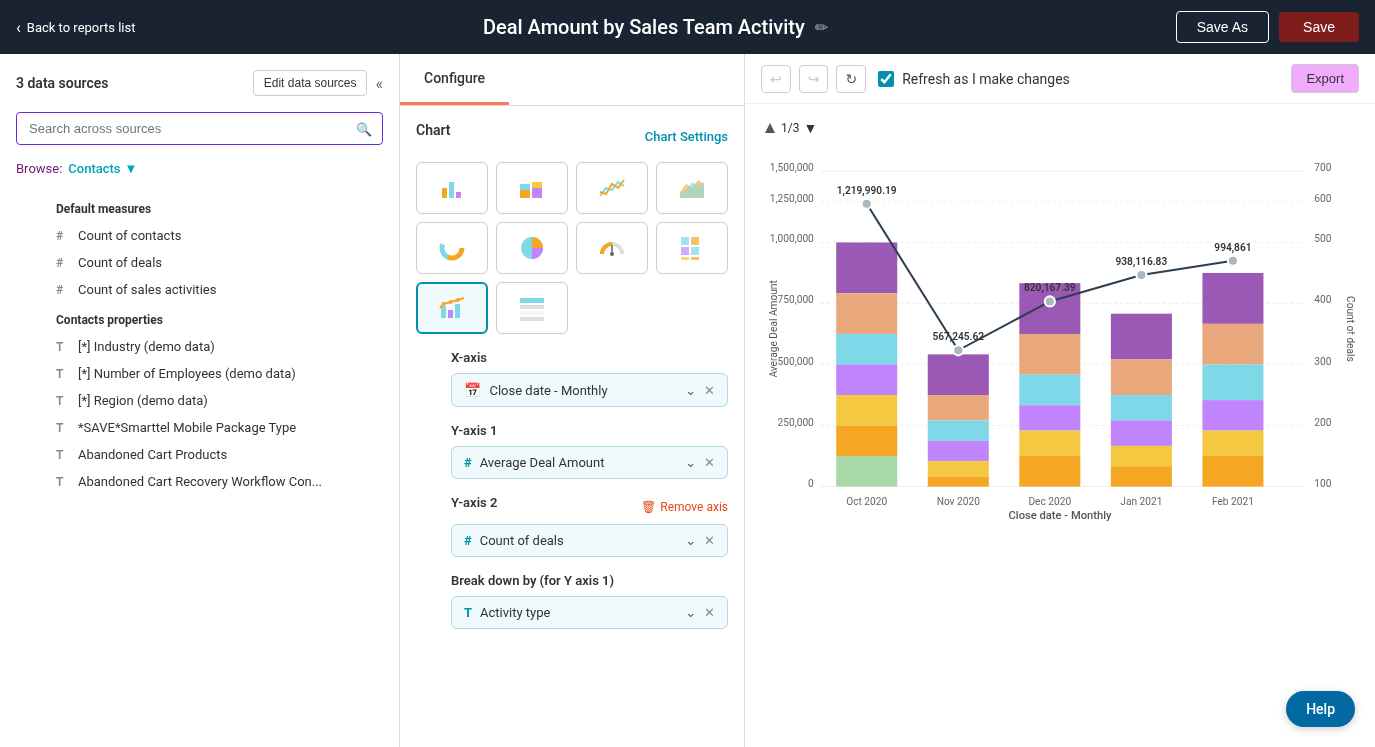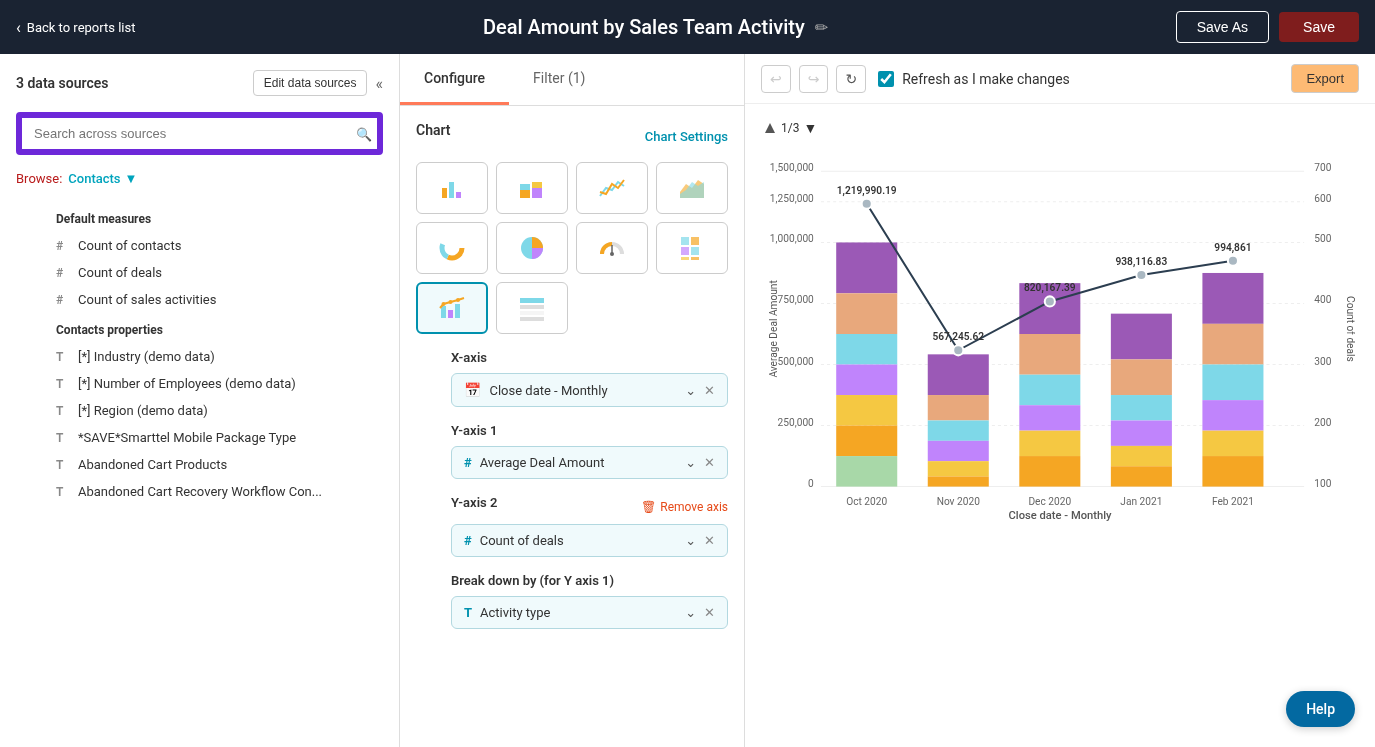--- a/index.html
+++ b/index.html
@@ -19,24 +19,24 @@
     .main-layout { display: flex; height: calc(747px - 54px); }
 
     
     .sidebar { width: 400px; background: #fff; border-right: 1px solid #ddd; display: flex; flex-direction: column; overflow: hidden; }
     .sidebar-header { padding: 16px 16px 8px; display: flex; align-items: center; justify-content: space-between; }
     .sidebar-header-title { font-size: 14px; font-weight: 600; }
     .sidebar-header-actions { display: flex; align-items: center; gap: 8px; }
     .edit-sources-btn { border: 1px solid #ccc; background: #fff; padding: 5px 10px; border-radius: 4px; cursor: pointer; font-size: 12px; color: #333; }
     .collapse-btn { cursor: pointer; color: #666; font-size: 16px; }
     .search-box { margin: 8px 16px; position: relative; }
-    .search-box input { width: 100%; border: 6px solid #6d28d9; border-radius: 4px; padding: 8px 36px 8px 12px; font-size: 13px; outline: none; }
+    .search-box input { width: 100%; border: 1px solid #6d28d9; border-radius: 4px; padding: 8px 36px 8px 12px; font-size: 13px; outline: none; }
     .search-box .search-icon { position: absolute; right: 10px; top: 50%; transform: translateY(-50%); color: #666; }
     .browse-row { padding: 8px 16px; display: flex; align-items: center; gap: 6px; font-size: 13px; color: #555; }
-    .browse-label { color: #b91c1c; }
+    .browse-label { color: #701a75; }
     .browse-contacts { color: #00a4bd; cursor: pointer; font-weight: 500; display: flex; align-items: center; gap: 4px; }
     .sidebar-content { flex: 1; overflow-y: auto; padding: 8px 0; margin-left: 40px; }
     .section-header { font-size: 12px; font-weight: 700; color: #333; padding: 10px 16px 6px; }
     .sidebar-item { display: flex; align-items: center; gap: 10px; padding: 6px 16px; cursor: pointer; color: #333; font-size: 13px; }
     .sidebar-item .item-prefix { color: #888; font-size: 12px; font-weight: 600; min-width: 12px; }
     .sidebar-item .item-label { flex: 1; }
 
     
     .middle-panel { width: 345px; background: #fff; border-right: 1px solid #ddd; display: flex; flex-direction: column; overflow: hidden; }
     .tabs { display: flex; border-bottom: 1px solid #ddd; }
@@ -66,21 +66,21 @@
     .axis-select .cal-icon { color: #555; font-size: 14px; }
 
     
     .right-panel { flex: 1; background: #fff; display: flex; flex-direction: column; overflow: hidden; }
     .chart-toolbar { display: flex; align-items: center; padding: 10px 16px; border-bottom: 1px solid #eee; gap: 8px; }
     .toolbar-btn { border: 1px solid #ccc; background: #fff; border-radius: 4px; padding: 5px 8px; cursor: pointer; color: #555; font-size: 14px; }
     .toolbar-btn.disabled { color: #ccc; cursor: default; }
     .refresh-checkbox { display: flex; align-items: center; gap: 8px; margin-left: 4px; }
     .refresh-checkbox input[type=checkbox] { width: 16px; height: 16px; accent-color: #0091ae; }
     .refresh-label { font-size: 14px; color: #333; }
-    .export-btn { margin-left: auto; border: 1px solid #ccc; background: #fdba74; padding: 6px 14px; border-radius: 4px; cursor: pointer; font-size: 13px; color: #333; }
+    .export-btn { margin-left: auto; border: 1px solid #ccc; background: #f0abfc; padding: 6px 14px; border-radius: 4px; cursor: pointer; font-size: 13px; color: #333; }
 
     .chart-area { flex: 1; padding: 16px 20px; overflow: hidden; position: relative; }
     .chart-legend { display: flex; align-items: center; gap: 16px; margin-bottom: 8px; flex-wrap: wrap; font-size: 12px; color: #555; }
     .legend-item { display: flex; align-items: center; gap: 5px; }
     .legend-dot { width: 10px; height: 10px; border-radius: 50%; }
     .legend-triangle { width: 0; height: 0; border-left: 5px solid transparent; border-right: 5px solid transparent; border-bottom: 10px solid #555; }
     .pagination { display: flex; align-items: center; gap: 4px; font-size: 12px; color: #333; margin-bottom: 8px; }
     .pagination-arrow { cursor: pointer; color: #333; font-size: 14px; }
   </style>
 </head>
@@ -160,21 +160,20 @@
       <div class="sidebar-item">
         <span class="item-prefix">T</span>
         <span class="item-label">Abandoned Cart Recovery Workflow Con...</span>
       </div>
     </div>
   </div>
 
   <div class="middle-panel">
     <div class="tabs">
       <div class="tab active">Configure</div>
-      <div class="tab">Filter (1)</div>
     </div>
     <div class="panel-content">
       <div>
         <div style="display:flex; align-items:center; justify-content:space-between; margin-bottom:12px;">
           <span class="chart-section-title">Chart</span>
           <span class="chart-settings-link">Chart Settings</span>
         </div>
         <div class="chart-icons">
 
           <button class="chart-icon-btn">

